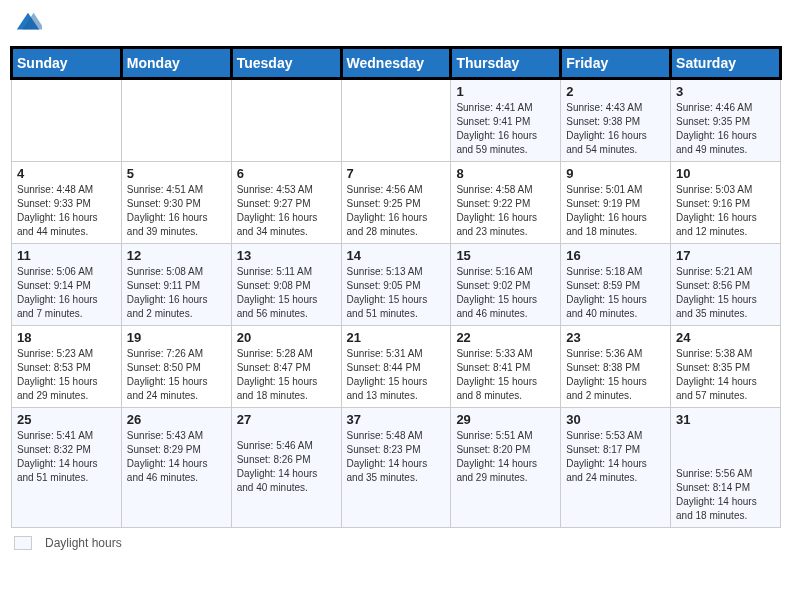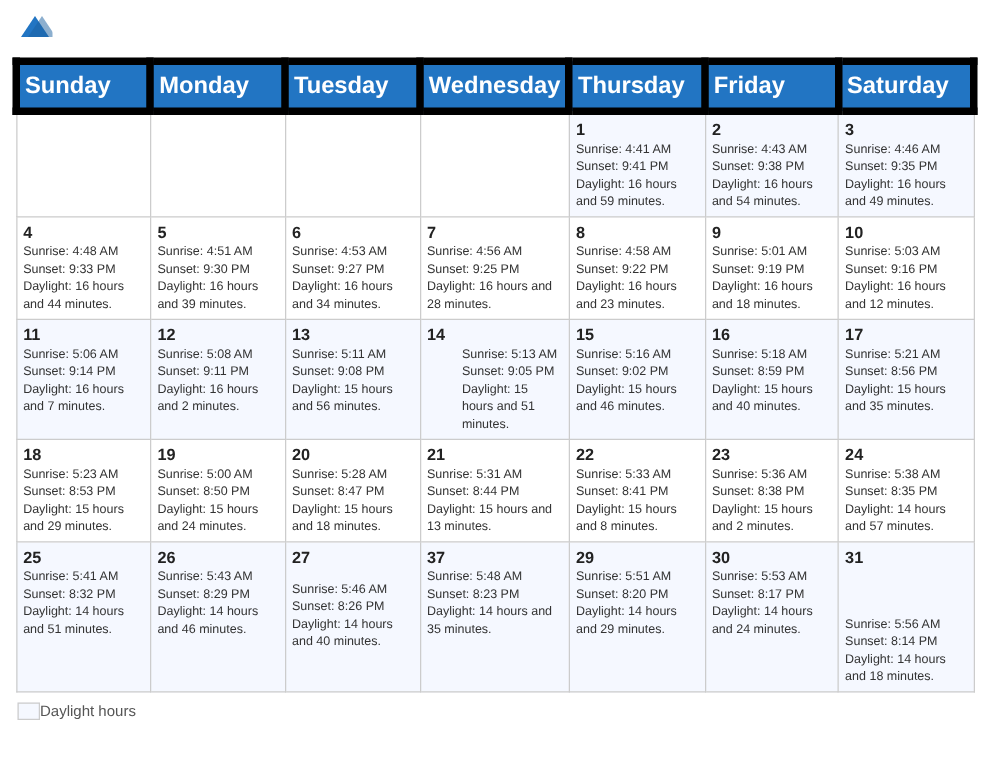--- a/index.html
+++ b/index.html
@@ -48,23 +48,23 @@
     table {
       width: 100%;
       border-collapse: collapse;
       font-size: 11px;
     }
     thead tr th {
       background: #2275c3;
       color: #fff;
       padding: 6px 4px;
       text-align: left;
-      font-size: 19px;
+      font-size: 14px;
       font-weight: bold;
-      border: 6px solid #000000;
+      border: 3px solid #000000;
     }
     tbody tr td {
       border: 1px solid #ccc;
       padding: 4px 5px;
       vertical-align: top;
       width: calc(100% / 7);
       min-height: 80px;
       background: #fff;
     }
     tbody tr:nth-child(odd) td {
@@ -81,21 +81,21 @@
       color: #333;
       line-height: 1.4;
     }
     .empty-cell {
       background: #fff !important;
     }
     .footer {
       margin-top: 8px;
       display: flex;
       align-items: center;
-      gap: 0;
+      gap: 13px;
       font-size: 12px;
       color: #555;
       padding: 0 4px;
     }
     .legend-box {
       width: 18px;
       height: 14px;
       background: #f5f8ff;
       border: 1px solid #ccc;
       display: inline-block;
@@ -208,21 +208,21 @@
 Daylight: 16 hours and 2 minutes.</div>
         </td>
         <td>
           <div class="day-number">13</div>
           <div class="day-info" style="white-space: pre-line;">Sunrise: 5:11 AM
 Sunset: 9:08 PM
 Daylight: 15 hours and 56 minutes.</div>
         </td>
         <td>
           <div class="day-number">14</div>
-          <div class="day-info" style="white-space: pre-line; margin-left: 28px;">Sunrise: 5:13 AM
+          <div class="day-info" style="white-space: pre-line;">Sunrise: 5:13 AM
 Sunset: 9:05 PM
 Daylight: 15 hours and 51 minutes.</div>
         </td>
         <td>
           <div class="day-number">15</div>
           <div class="day-info" style="white-space: pre-line;">Sunrise: 5:16 AM
 Sunset: 9:02 PM
 Daylight: 15 hours and 46 minutes.</div>
         </td>
         <td>
@@ -240,21 +240,21 @@
       </tr>
       <tr>
         <td>
           <div class="day-number">18</div>
           <div class="day-info" style="white-space: pre-line;">Sunrise: 5:23 AM
 Sunset: 8:53 PM
 Daylight: 15 hours and 29 minutes.</div>
         </td>
         <td>
           <div class="day-number">19</div>
-          <div class="day-info" style="white-space: pre-line;">Sunrise: 5:00 AM
+          <div class="day-info" style="white-space: pre-line;">Sunrise: 7:26 AM
 Sunset: 8:50 PM
 Daylight: 15 hours and 24 minutes.</div>
         </td>
         <td>
           <div class="day-number">20</div>
           <div class="day-info" style="white-space: pre-line;">Sunrise: 5:28 AM
 Sunset: 8:47 PM
 Daylight: 15 hours and 18 minutes.</div>
         </td>
         <td>

